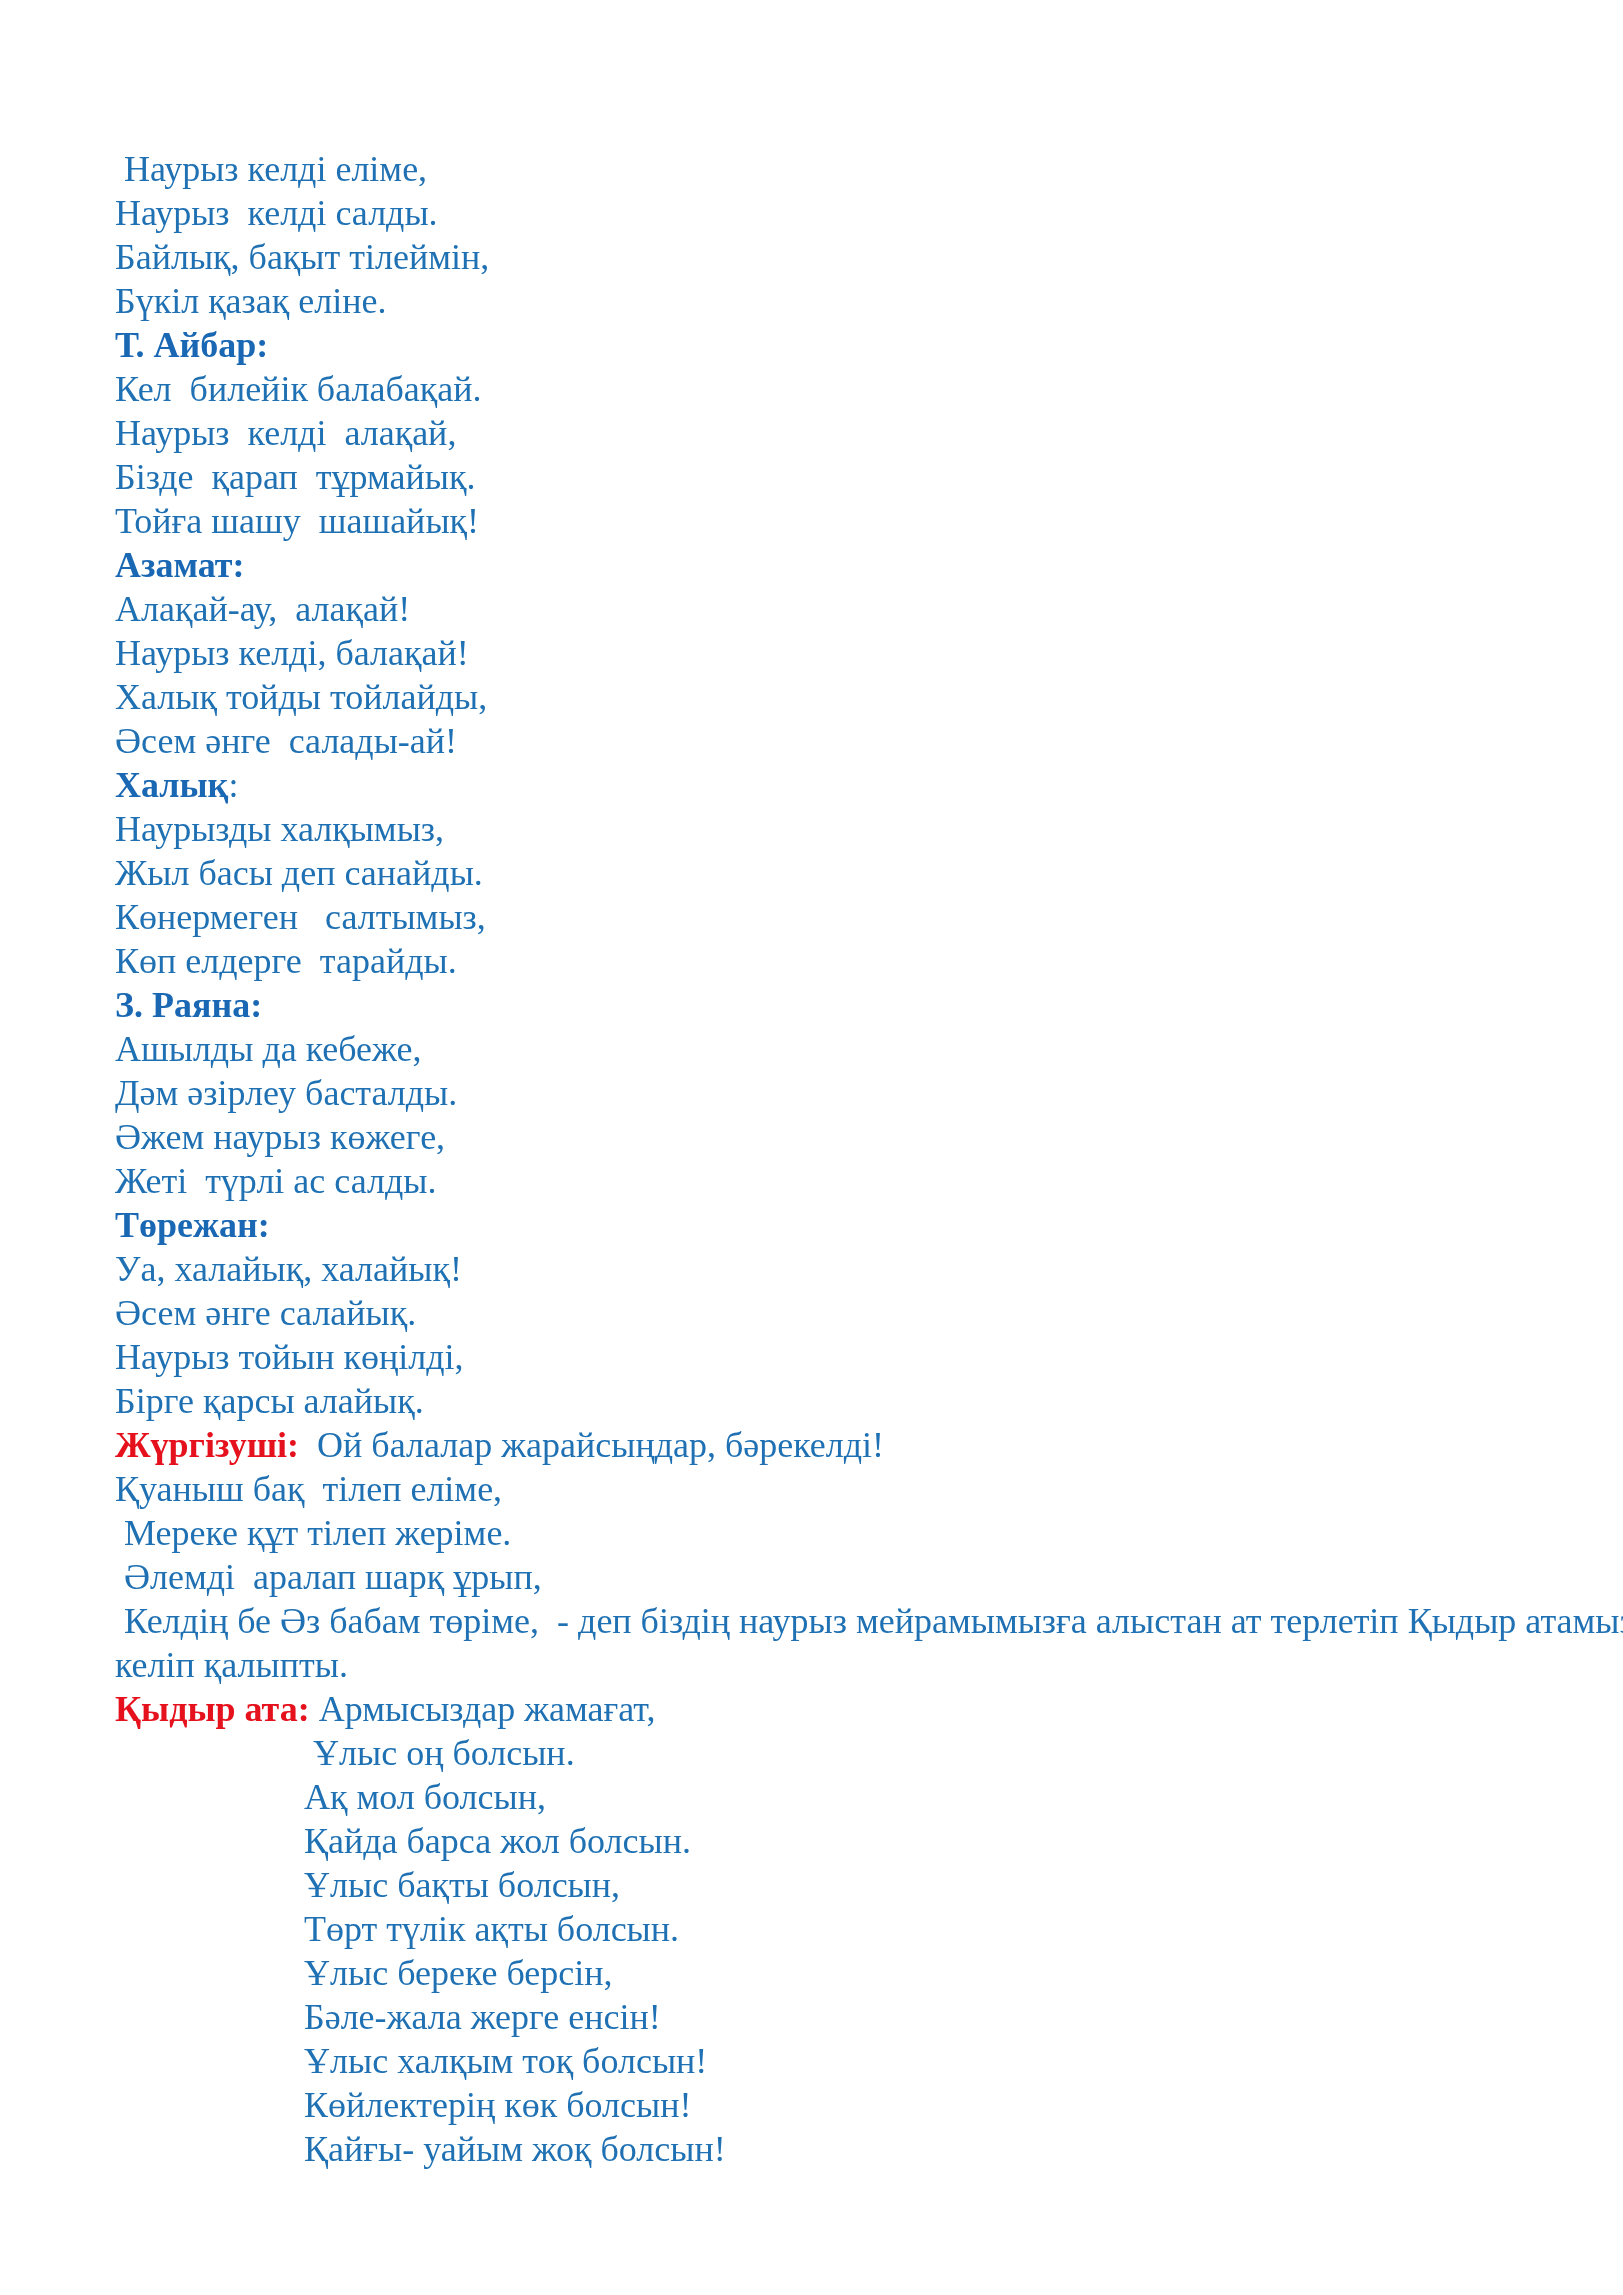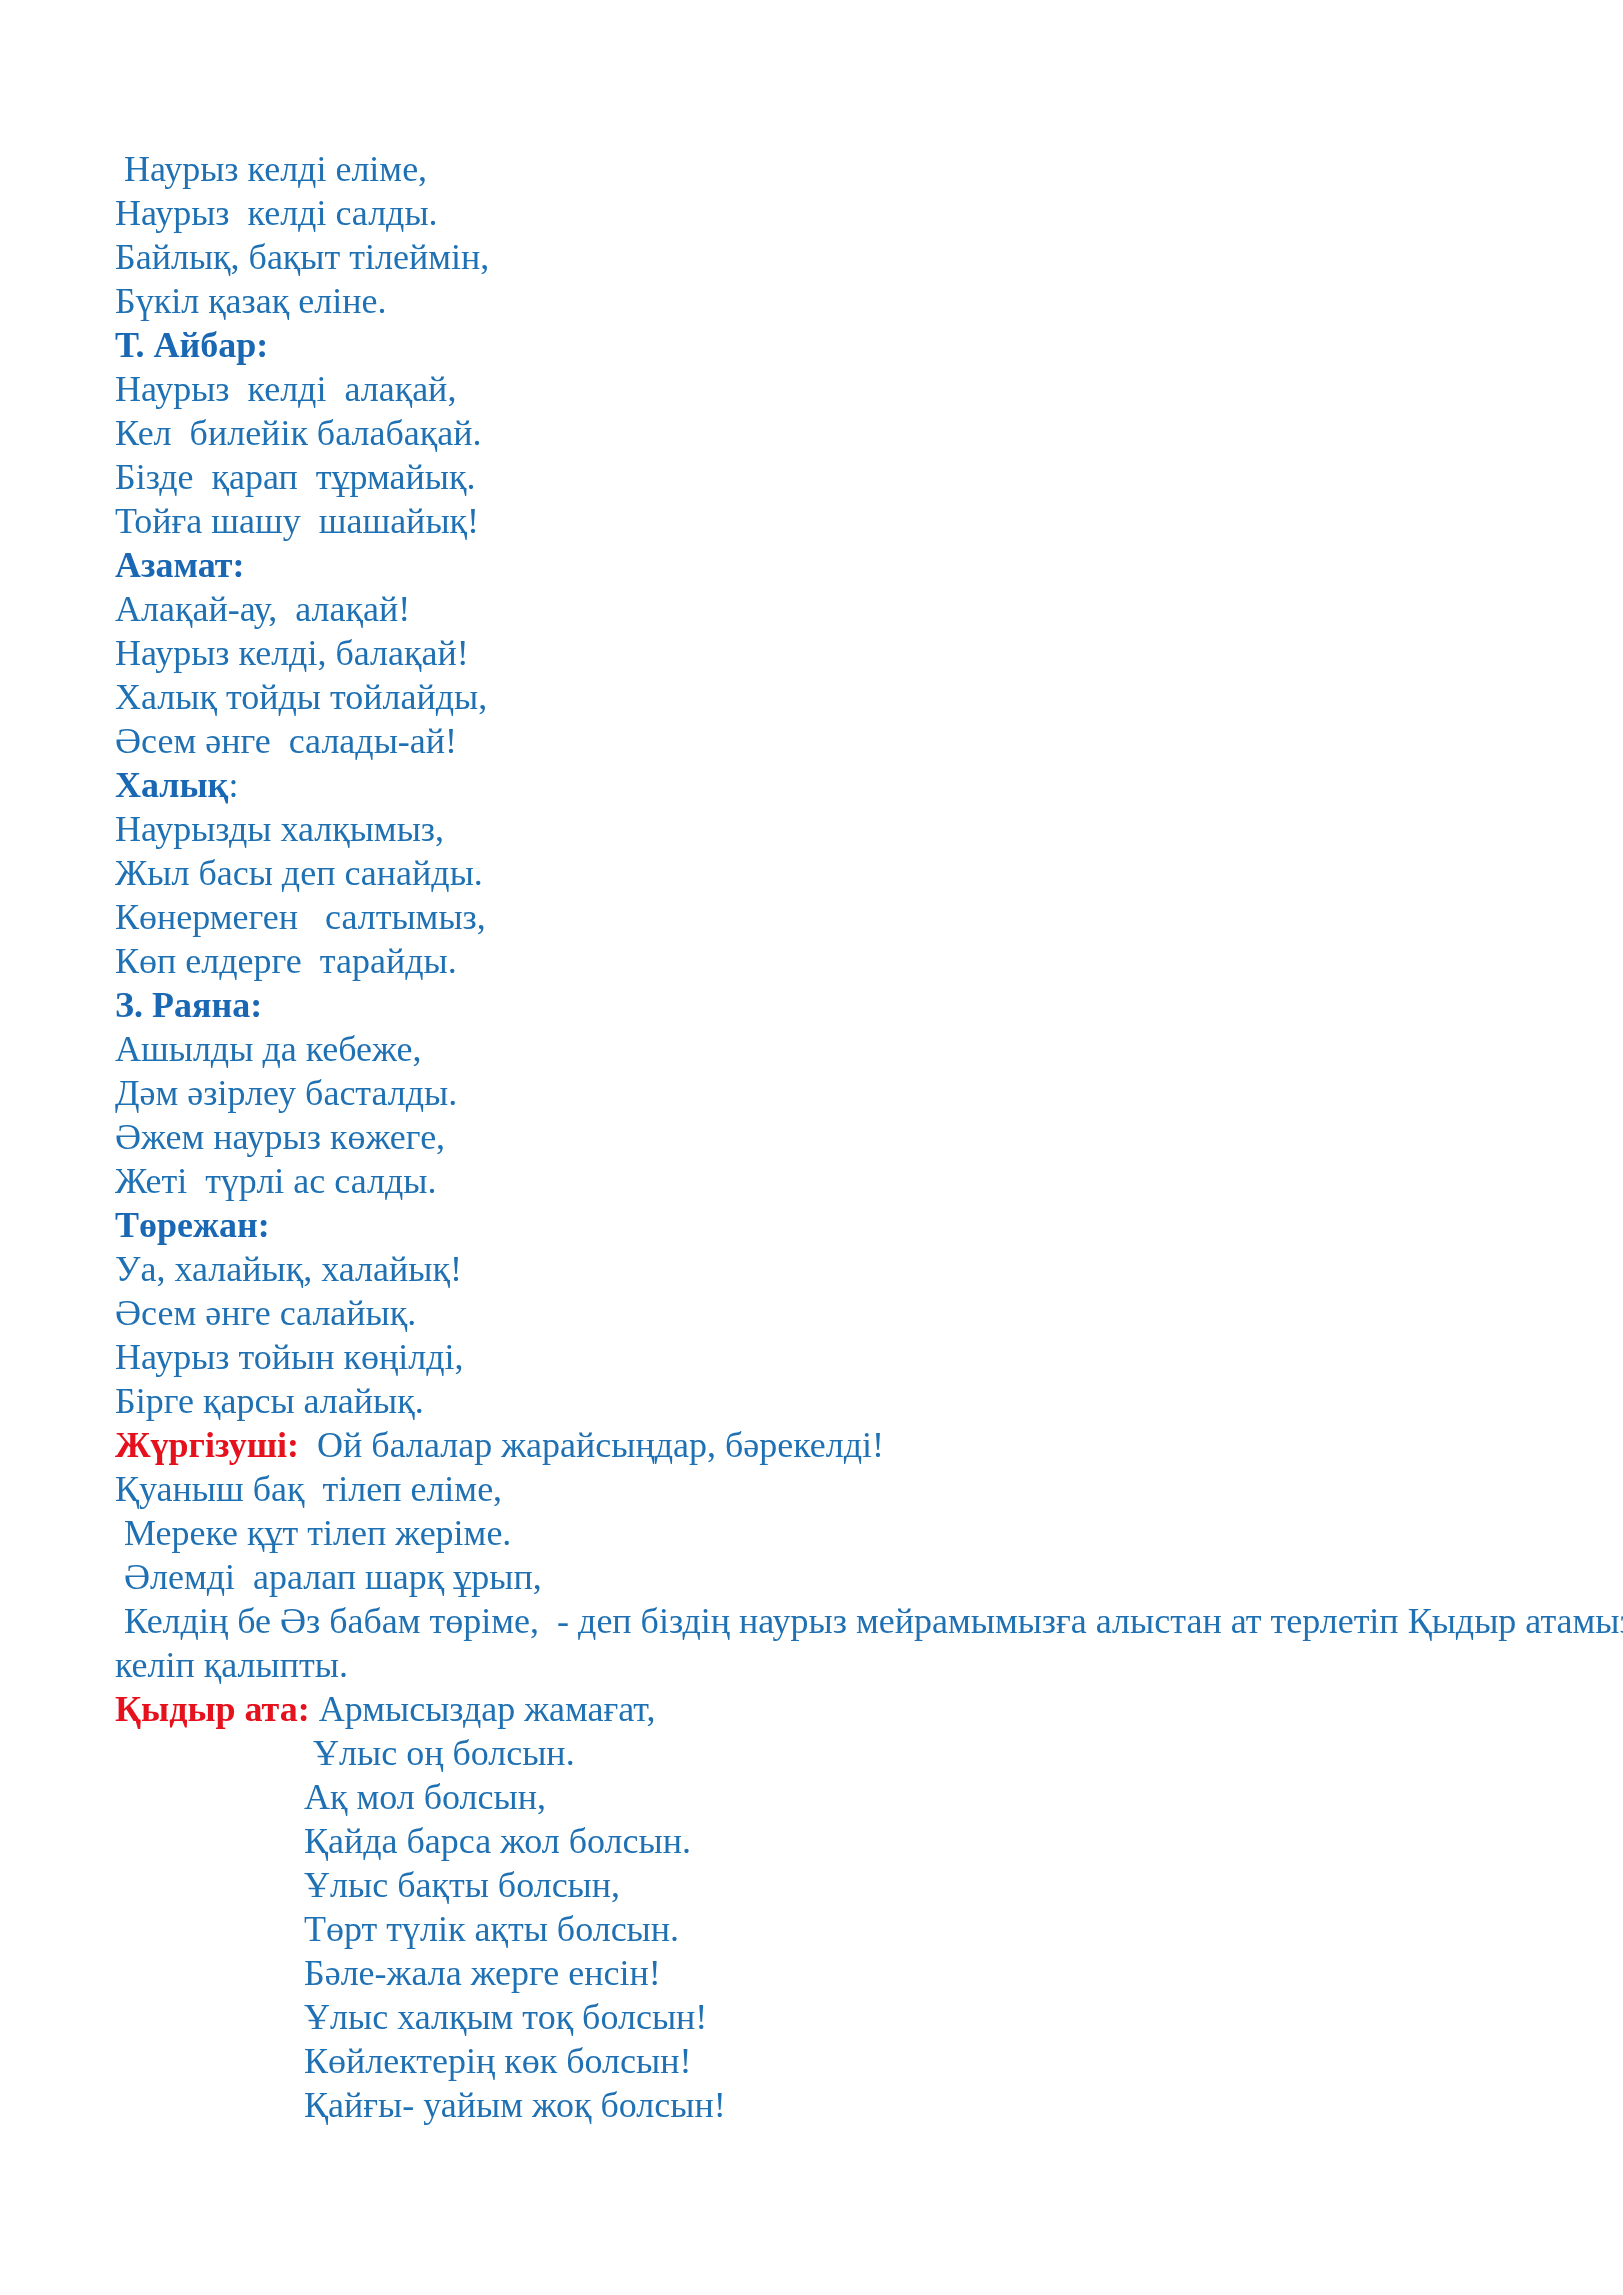--- a/index.html
+++ b/index.html
@@ -41,22 +41,22 @@
 </head>
 <body>
 
 <div class="page" style="--text-blue: #1f71b3; --name-blue: #1a68b4; --speaker-red: #e5121e; background: rgb(255, 255, 255);">
   <div class="doc" id="doc">
       <div class="line"><span> Наурыз келді еліме,</span></div>
       <div class="line"><span>Наурыз  келді салды.</span></div>
       <div class="line"><span>Байлық, бақыт тілеймін,</span></div>
       <div class="line"><span>Бүкіл қазақ еліне.</span></div>
       <div class="line"><span class="speaker">Т. Айбар:</span></div>
+      <div class="line"><span>Кел  билейік балабақай.</span></div>
       <div class="line"><span>Наурыз  келді  алақай,</span></div>
-      <div class="line"><span>Кел  билейік балабақай.</span></div>
       <div class="line"><span>Бізде  қарап  тұрмайық.</span></div>
       <div class="line"><span>Тойға шашу  шашайық!</span></div>
       <div class="line"><span class="speaker">Азамат:</span></div>
       <div class="line"><span>Алақай-ау,  алақай!</span></div>
       <div class="line"><span>Наурыз келді, балақай!</span></div>
       <div class="line"><span>Халық тойды тойлайды,</span></div>
       <div class="line"><span>Әсем әнге  салады-ай!</span></div>
       <div class="line"><span class="speaker">Халық</span><span>:</span></div>
       <div class="line"><span>Наурызды халқымыз,</span></div>
       <div class="line"><span>Жыл басы деп санайды.</span></div>
@@ -77,19 +77,20 @@
       <div class="line"><span> Мереке құт тілеп жеріме.</span></div>
       <div class="line"><span> Әлемді  аралап шарқ ұрып,</span></div>
       <div class="line"><span> Келдің бе Әз бабам төріме,  - деп біздің наурыз мейрамымызға алыстан ат терлетіп Қыдыр атамыз</span></div>
       <div class="line"><span>келіп қалыпты.</span></div>
       <div class="line"><span class="speaker red">Қыдыр ата:</span><span> Армысыздар жамағат,</span></div>
       <div class="line indent"><span> Ұлыс оң болсын.</span></div>
       <div class="line indent"><span>Ақ мол болсын,</span></div>
       <div class="line indent"><span>Қайда барса жол болсын.</span></div>
       <div class="line indent"><span>Ұлыс бақты болсын,</span></div>
       <div class="line indent"><span>Төрт түлік ақты болсын.</span></div>
+      <div class="line indent"><span>Ұлыс береке берсін,</span></div>
       <div class="line indent"><span>Бәле-жала жерге енсін!</span></div>
       <div class="line indent"><span>Ұлыс халқым тоқ болсын!</span></div>
       <div class="line indent"><span>Көйлектерің көк болсын!</span></div>
       <div class="line indent"><span>Қайғы- уайым жоқ болсын!</span></div>
     </div>
 </div>
 
 
 </body></html>

